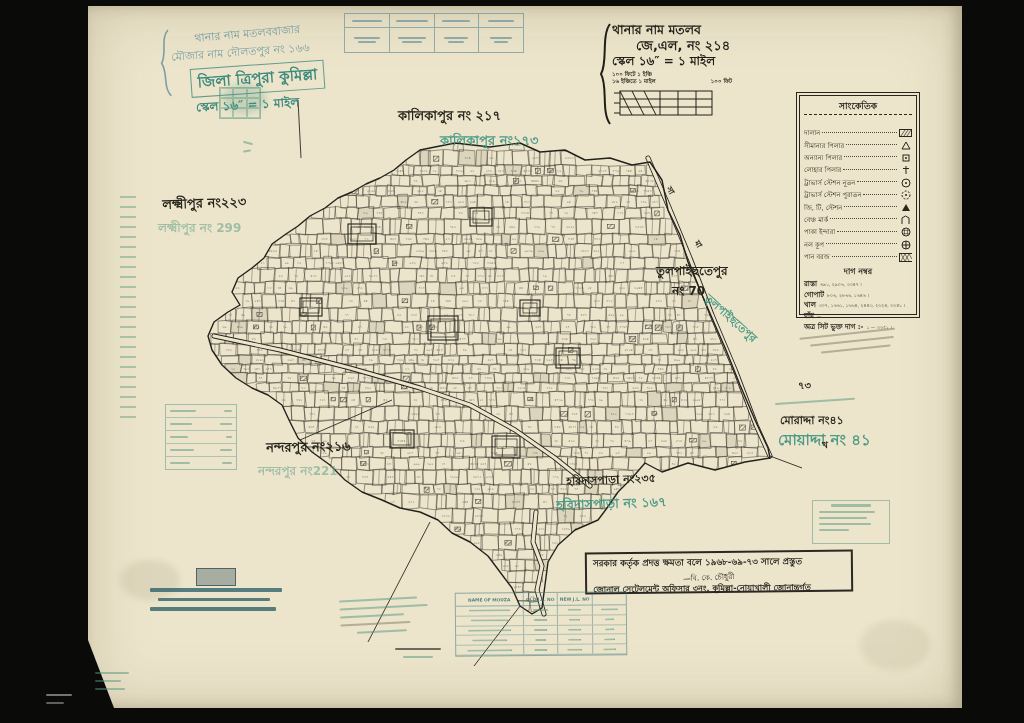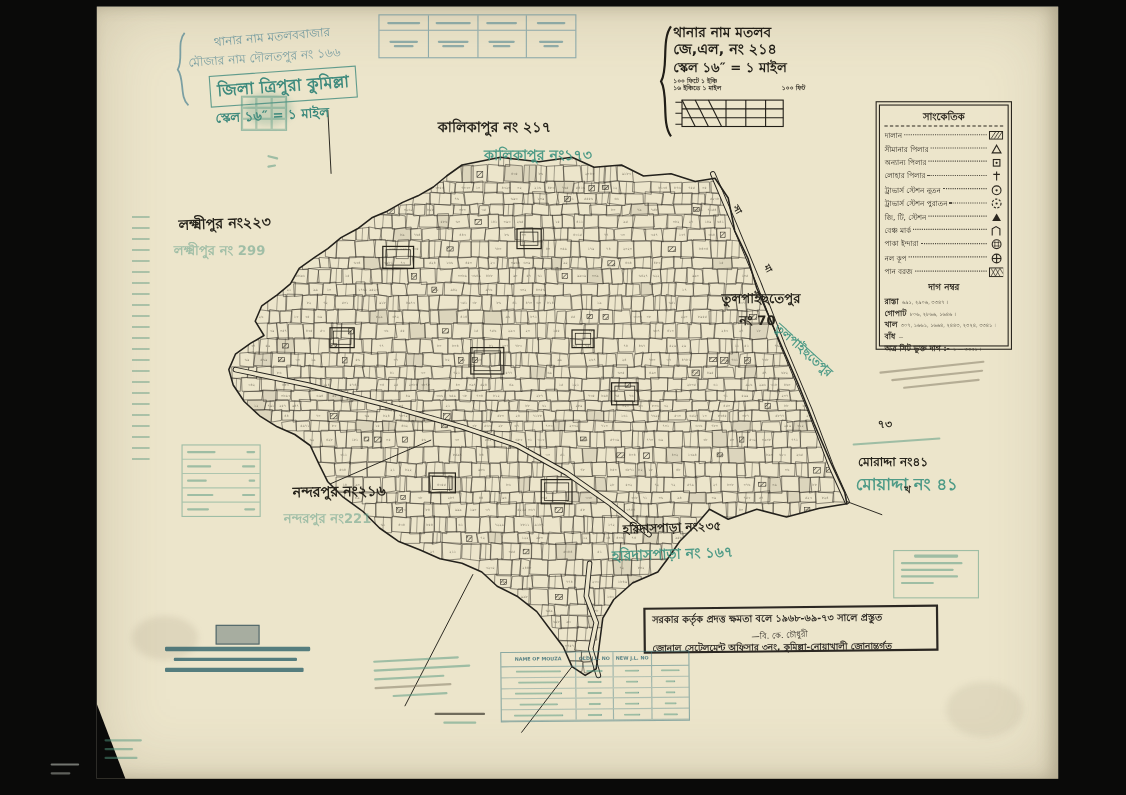--- a/index.html
+++ b/index.html
@@ -6,21 +6,21 @@
   #stage{position:relative;width:1024px;height:723px;overflow:hidden;background:#0a0a09;}
   .paper{position:absolute;left:88px;top:6px;width:874px;height:702px;background:#ece5cb;
          box-shadow:inset 0 0 60px rgba(120,105,70,.25), inset -6px 0 14px rgba(90,80,55,.3);}
   .tear{position:absolute;left:88px;top:640px;width:0;height:0;border-left:26px solid #0a0a09;border-top:68px solid transparent;}
   .blot{position:absolute;border-radius:50%;filter:blur(3px);}
   .abs{position:absolute;}
   
   #header-right{left:612px;top:22px;width:200px;color:#211e17;font-weight:600;line-height:1.25;}
   #header-right .h1{font-size:12.5px;}
   #header-right .h2{font-size:14.5px;}
-  #header-right .h3{font-size:13px;}
+  #header-right .h3{font-size:13px;margin-left:24px;}
   #header-right .h4{font-size:13px;}
   #header-right .h5{font-size:16px;letter-spacing:1px;}
   #header-right .h5 .dist-val{margin-left:26px;}
   #header-right .h6{font-size:12px;}
   .brace{position:absolute;left:-14px;top:0;}
   
   #title-left{left:172px;top:22px;width:220px;transform:rotate(-3deg);}
   #title-left .t1{font-size:11px;color:rgba(75,130,145,.75);transform:rotate(-2deg);margin-left:24px;}
   #title-left .t2{font-size:11px;color:rgba(75,130,145,.7);transform:rotate(-1deg);}
   #title-left .t3{display:inline-block;font-size:15px;color:#3e8a7d;border:1.5px solid rgba(62,138,125,.8);
@@ -41,21 +41,21 @@
   #mini-table{left:219px;top:87px;width:40px;height:30px;border:1px solid rgba(80,150,130,.55);display:grid;
               grid-template-columns:1fr 1fr 1fr;grid-template-rows:1fr 1fr 1fr;}
   #mini-table div{border:0.5px solid rgba(80,150,130,.4);}
   
   #left-table{left:165px;top:404px;width:70px;height:64px;border:1px solid rgba(80,150,130,.5);display:flex;flex-direction:column;}
   #left-table .lr{flex:1;border-bottom:1px solid rgba(80,150,130,.4);display:flex;align-items:center;justify-content:space-between;padding:0 4px;}
   #left-table .lr:last-child{border-bottom:none;}
   
   #legend{left:799px;top:95px;width:118px;height:220px;border:1.6px solid #2a261e;outline:1px solid #2a261e;outline-offset:2px;
           background:rgba(236,229,203,.6);padding:3px 4px;box-sizing:border-box;color:#2a261e;}
-  #legend .lg-title{text-align:center;font-size:9px;font-weight:700;border-bottom:1px dashed #2a261e;margin-bottom:2px;}
+  #legend .lg-title{text-align:center;font-size:9px;font-weight:700;border-bottom:1px dashed #2a261e;margin-bottom:12px;}
   .lg-row{display:flex;align-items:center;height:12.4px;}
   .lg-label{font-size:6.6px;white-space:nowrap;overflow:hidden;}
   .lg-fill{flex:1;border-bottom:1px dotted rgba(42,38,30,.8);margin:0 2px 2px 2px;min-width:4px;}
   .lg-sym{width:13px;display:flex;justify-content:center;align-items:center;}
   #legend .dag-title{text-align:center;font-size:8px;font-weight:700;margin-top:2px;}
   .dag-row{display:flex;align-items:baseline;height:10.6px;}
   .dag-label{font-size:7px;font-weight:700;white-space:nowrap;}
   .dag-val{font-size:4.6px;margin-left:3px;white-space:nowrap;overflow:hidden;opacity:.85;}
   
   #stamp-box{left:585px;top:551px;width:268px;height:42px;border:2px solid #2b2722;transform:rotate(-.6deg);

